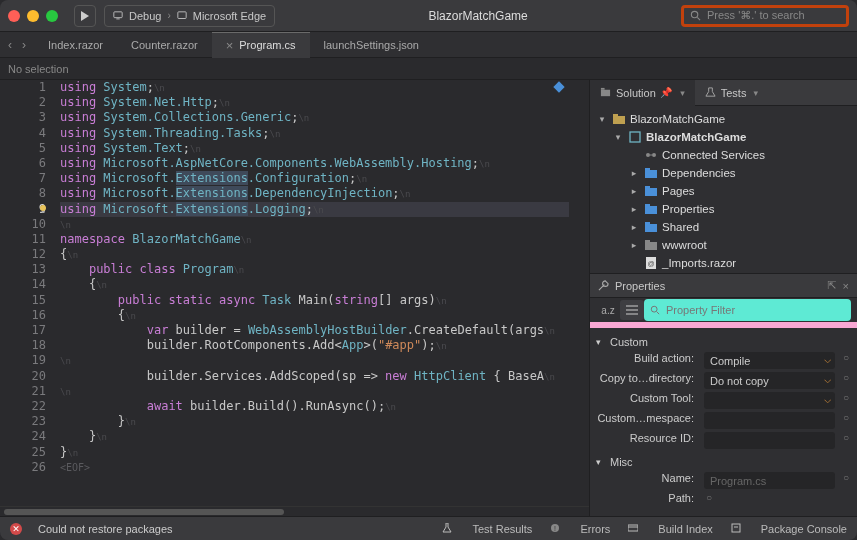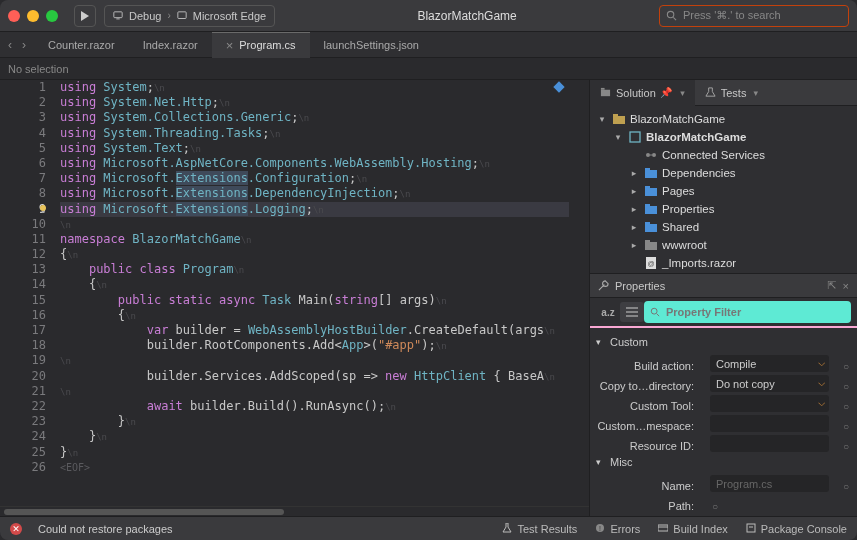--- a/index.html
+++ b/index.html
@@ -36,23 +36,23 @@
     .play-btn svg { fill: #ccc; }
     .target-box {
       display: flex; align-items: center; gap: 6px;
       border: 1px solid #555; border-radius: 4px;
       height: 22px; padding: 0 8px; font-size: 11px;
     }
     .target-box .chev { color: #888; font-size: 10px; }
     .title-center { flex: 1; text-align: center; color: #ddd; font-size: 12px; }
     .search-box {
       display: flex; align-items: center; gap: 6px;
-      border: 1px solid #c2410c; border-radius: 4px;
+      border: 3px solid #c2410c; border-radius: 4px;
       height: 22px; padding: 0 6px; font-size: 11px; color: #888;
-      width: 190px;
+      width: 168px;
     }
     .tabbar {
       height: 26px; background: #2f2f32; display: flex; align-items: center;
       border-bottom: 1px solid #1f1f21;
     }
     .nav-arrows { display: flex; padding: 0 8px; gap: 10px; color: #888; }
     .tab {
       padding: 0 14px; height: 26px; display: flex; align-items: center; gap: 6px;
       font-size: 11px; color: #aaa; position: relative;
     }
@@ -105,53 +105,52 @@
     .folder-gray { fill: #888; }
     .props-pane { border-top: 1px solid #1f1f21; display: flex; flex-direction: column; }
     .props-header {
       height: 24px; display: flex; align-items: center; padding: 0 8px;
       background: #3a3a3d; border-bottom: 1px solid #1f1f21; gap: 6px; font-size: 11px;
     }
     .props-header .spacer { flex: 1; }
     .props-header .pin { color: #888; font-size: 11px; }
     .props-toolbar {
       height: 30px; display: flex; align-items: center; padding: 0 6px; 
-      border-bottom: 2px solid #f9a8d4;
-      font-weight: bold;
+      border-bottom: 6px solid #f9a8d4;
     }
     .props-toolbar .btn {
       width: 24px; height: 20px; display: flex; align-items: center; justify-content: center;
       color: #aaa; font-size: 10px; border-radius: 3px;
     }
     .props-toolbar .btn.sel { background: #3e3e42; }
     .props-filter {
       flex: 1; display: flex; align-items: center; gap: 6px;
       background: #5eead4; border-radius: 4px; height: 22px; padding: 0 6px;
       font-size: 11px; color: #777;
     }
     .props-body { padding: 4px 6px; font-size: 11px; }
     .prop-group { display: flex; align-items: center; gap: 4px; height: 20px; color: #ccc; }
     .prop-group .disc { width: 10px; font-size: 9px; }
-    .prop-row { display: flex; align-items: flex-end; height: 20px; gap: 12px; }
+    .prop-row { display: flex; align-items: flex-start; height: 20px; gap: 6px; }
     .prop-row .plabel { width: 102px; text-align: right; color: #ccc; padding-right: 4px; }
     .prop-row .pval {
       flex: 1; background: #252527; border-radius: 3px; height: 17px;
       display: flex; align-items: center; padding: 0 6px; color: #ccc;
       position: relative;
     }
     .prop-row .pval .dd { position: absolute; right: 4px; color: #d08a3a; font-size: 9px; }
     .prop-row .pval.placeholder { color: #666; }
     .prop-row .dot { width: 10px; color: #777; font-size: 10px; text-align: center; }
     .statusbar {
       height: 24px; background: #3a3a3d; border-top: 1px solid #1f1f21;
       display: flex; align-items: center; padding: 0 10px; gap: 16px; font-size: 11px; color: #ccc;
     }
     .statusbar .err-icon { width: 12px; height: 12px; border-radius: 50%; background: #d24a4a; display: flex; align-items: center; justify-content: center; color: #fff; font-size: 9px; }
     .statusbar .spacer { flex: 1; }
-    .statusbar .sitem { display: flex; align-items: center; gap: 5px; color: #bbb; }
+    .statusbar .sitem { display: flex; align-items: center; gap: 20px; color: #bbb; }
   </style>
 </head>
 <body>
 
 <div class="titlebar">
   <div class="traffic">
     <div class="tl red"></div>
     <div class="tl yellow"></div>
     <div class="tl green"></div>
   </div>
@@ -182,24 +181,24 @@
   </div>
 </div>
 
 <div class="tabbar">
   <div class="nav-arrows">
     <span>‹</span>
     <span>›</span>
   </div>
   <div id="tabs-container" style="display: flex;">
       <div class="tab">
+        <span>Index.razor</span>
+      </div>
+      <div class="tab">
         <span>Counter.razor</span>
-      </div>
-      <div class="tab">
-        <span>Index.razor</span>
       </div>
       <div class="tab active">
         <span class="close">×</span>
         <span>Program.cs</span>
       </div>
       <div class="tab">
         <span>launchSettings.json</span>
       </div>
     </div>
 </div>

